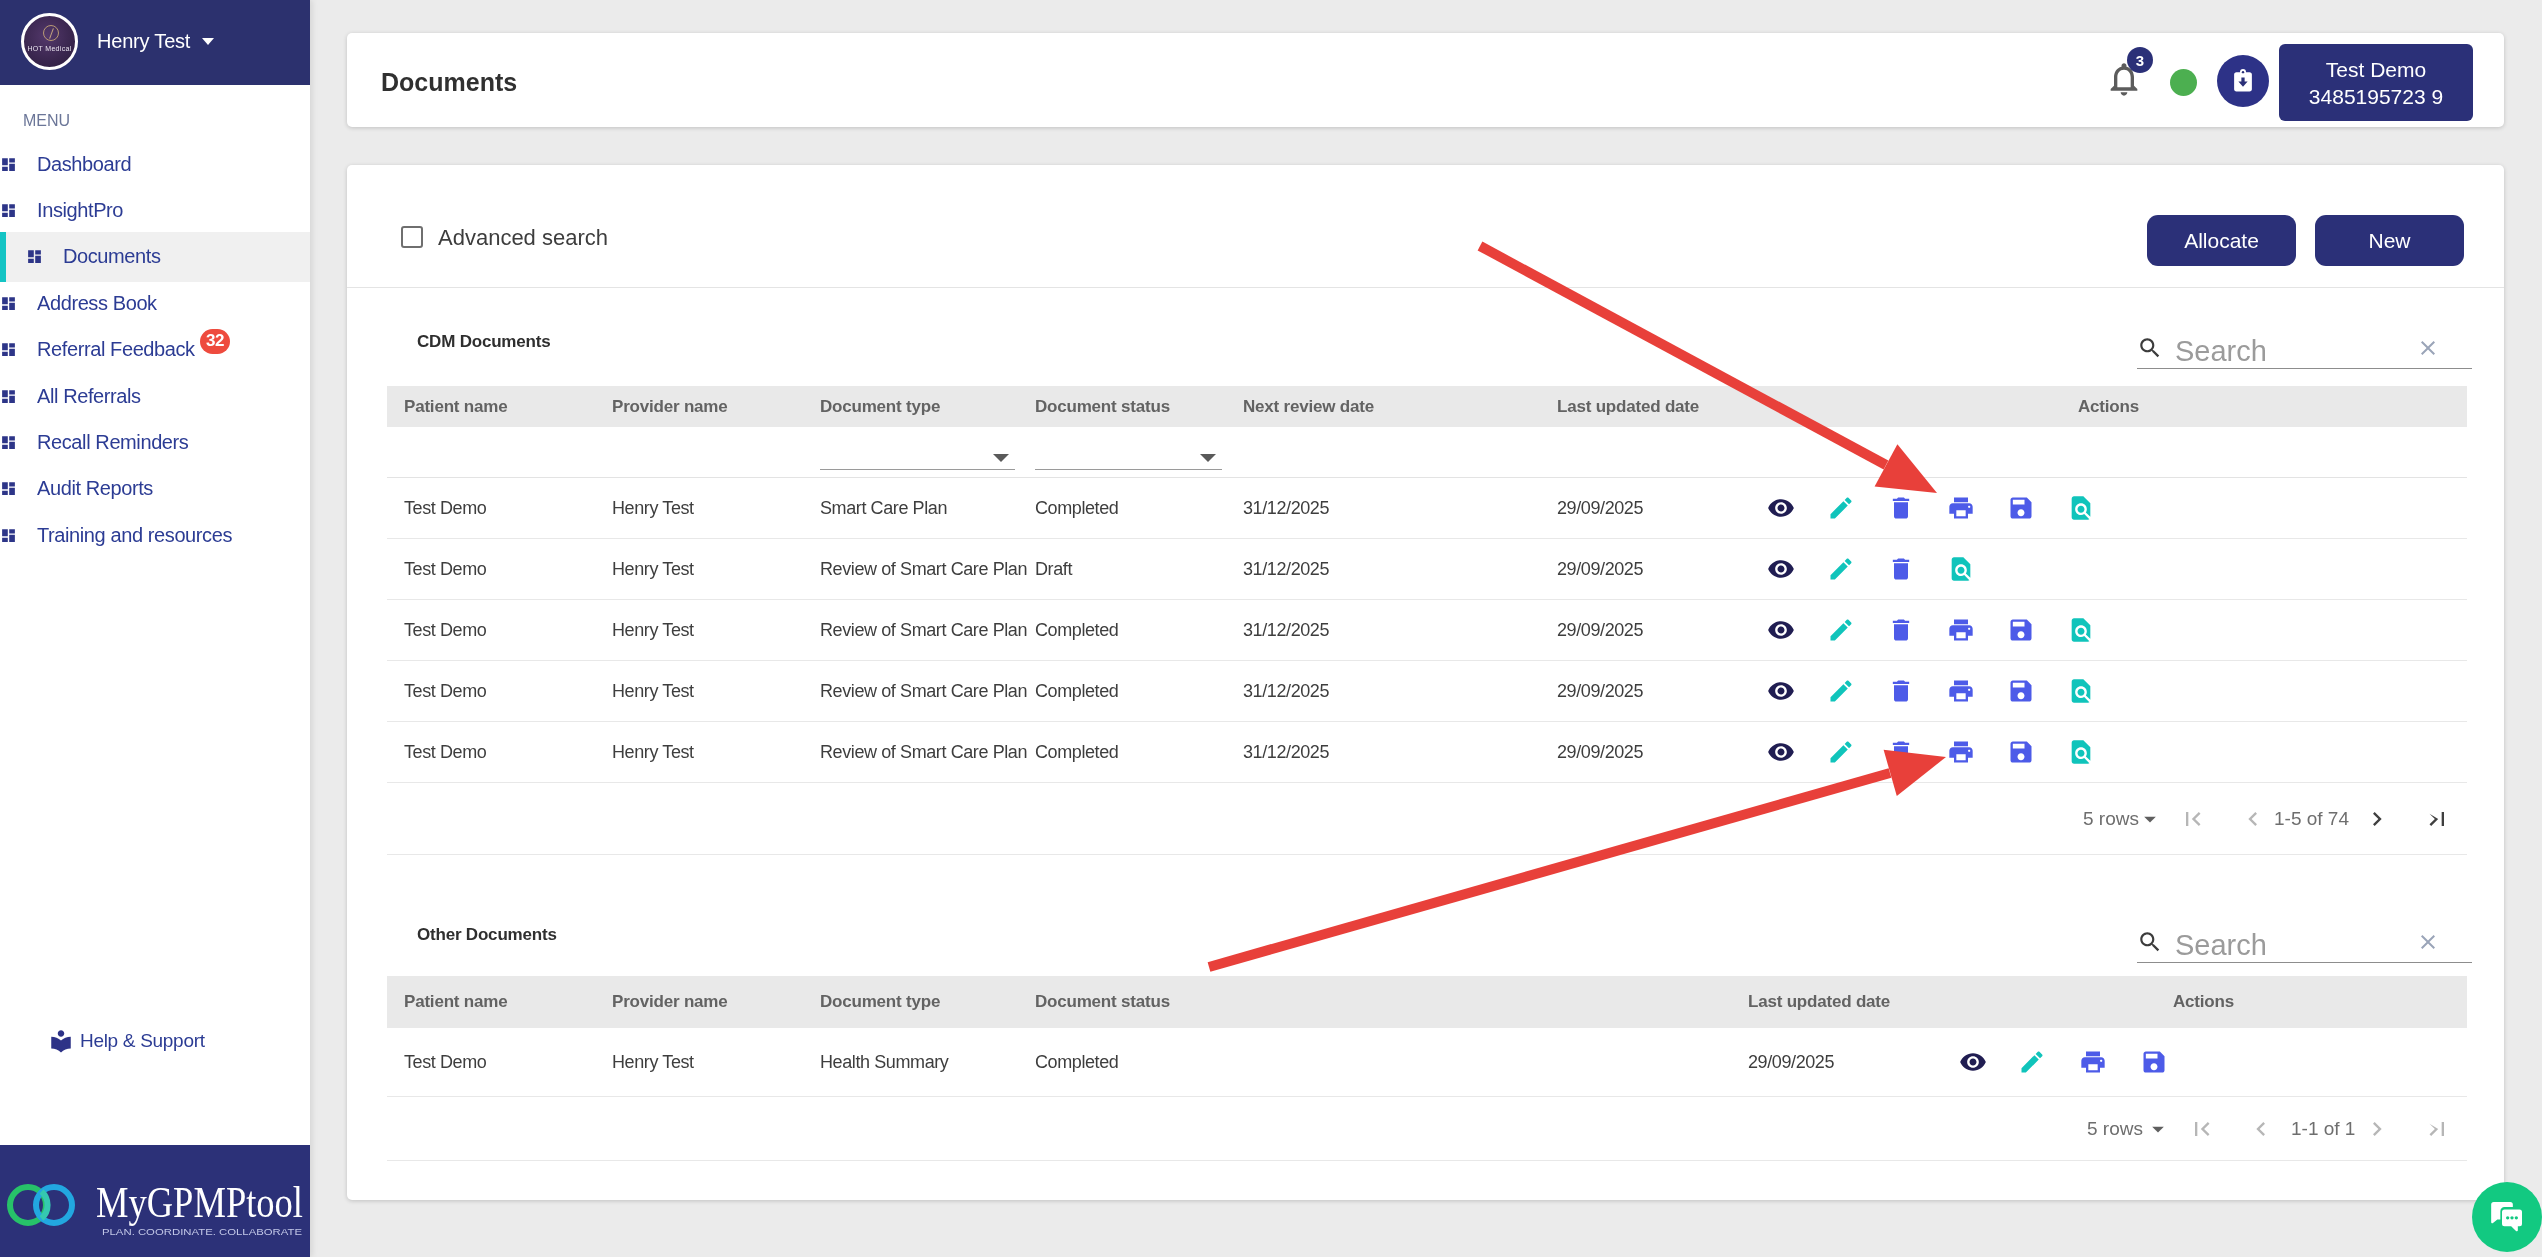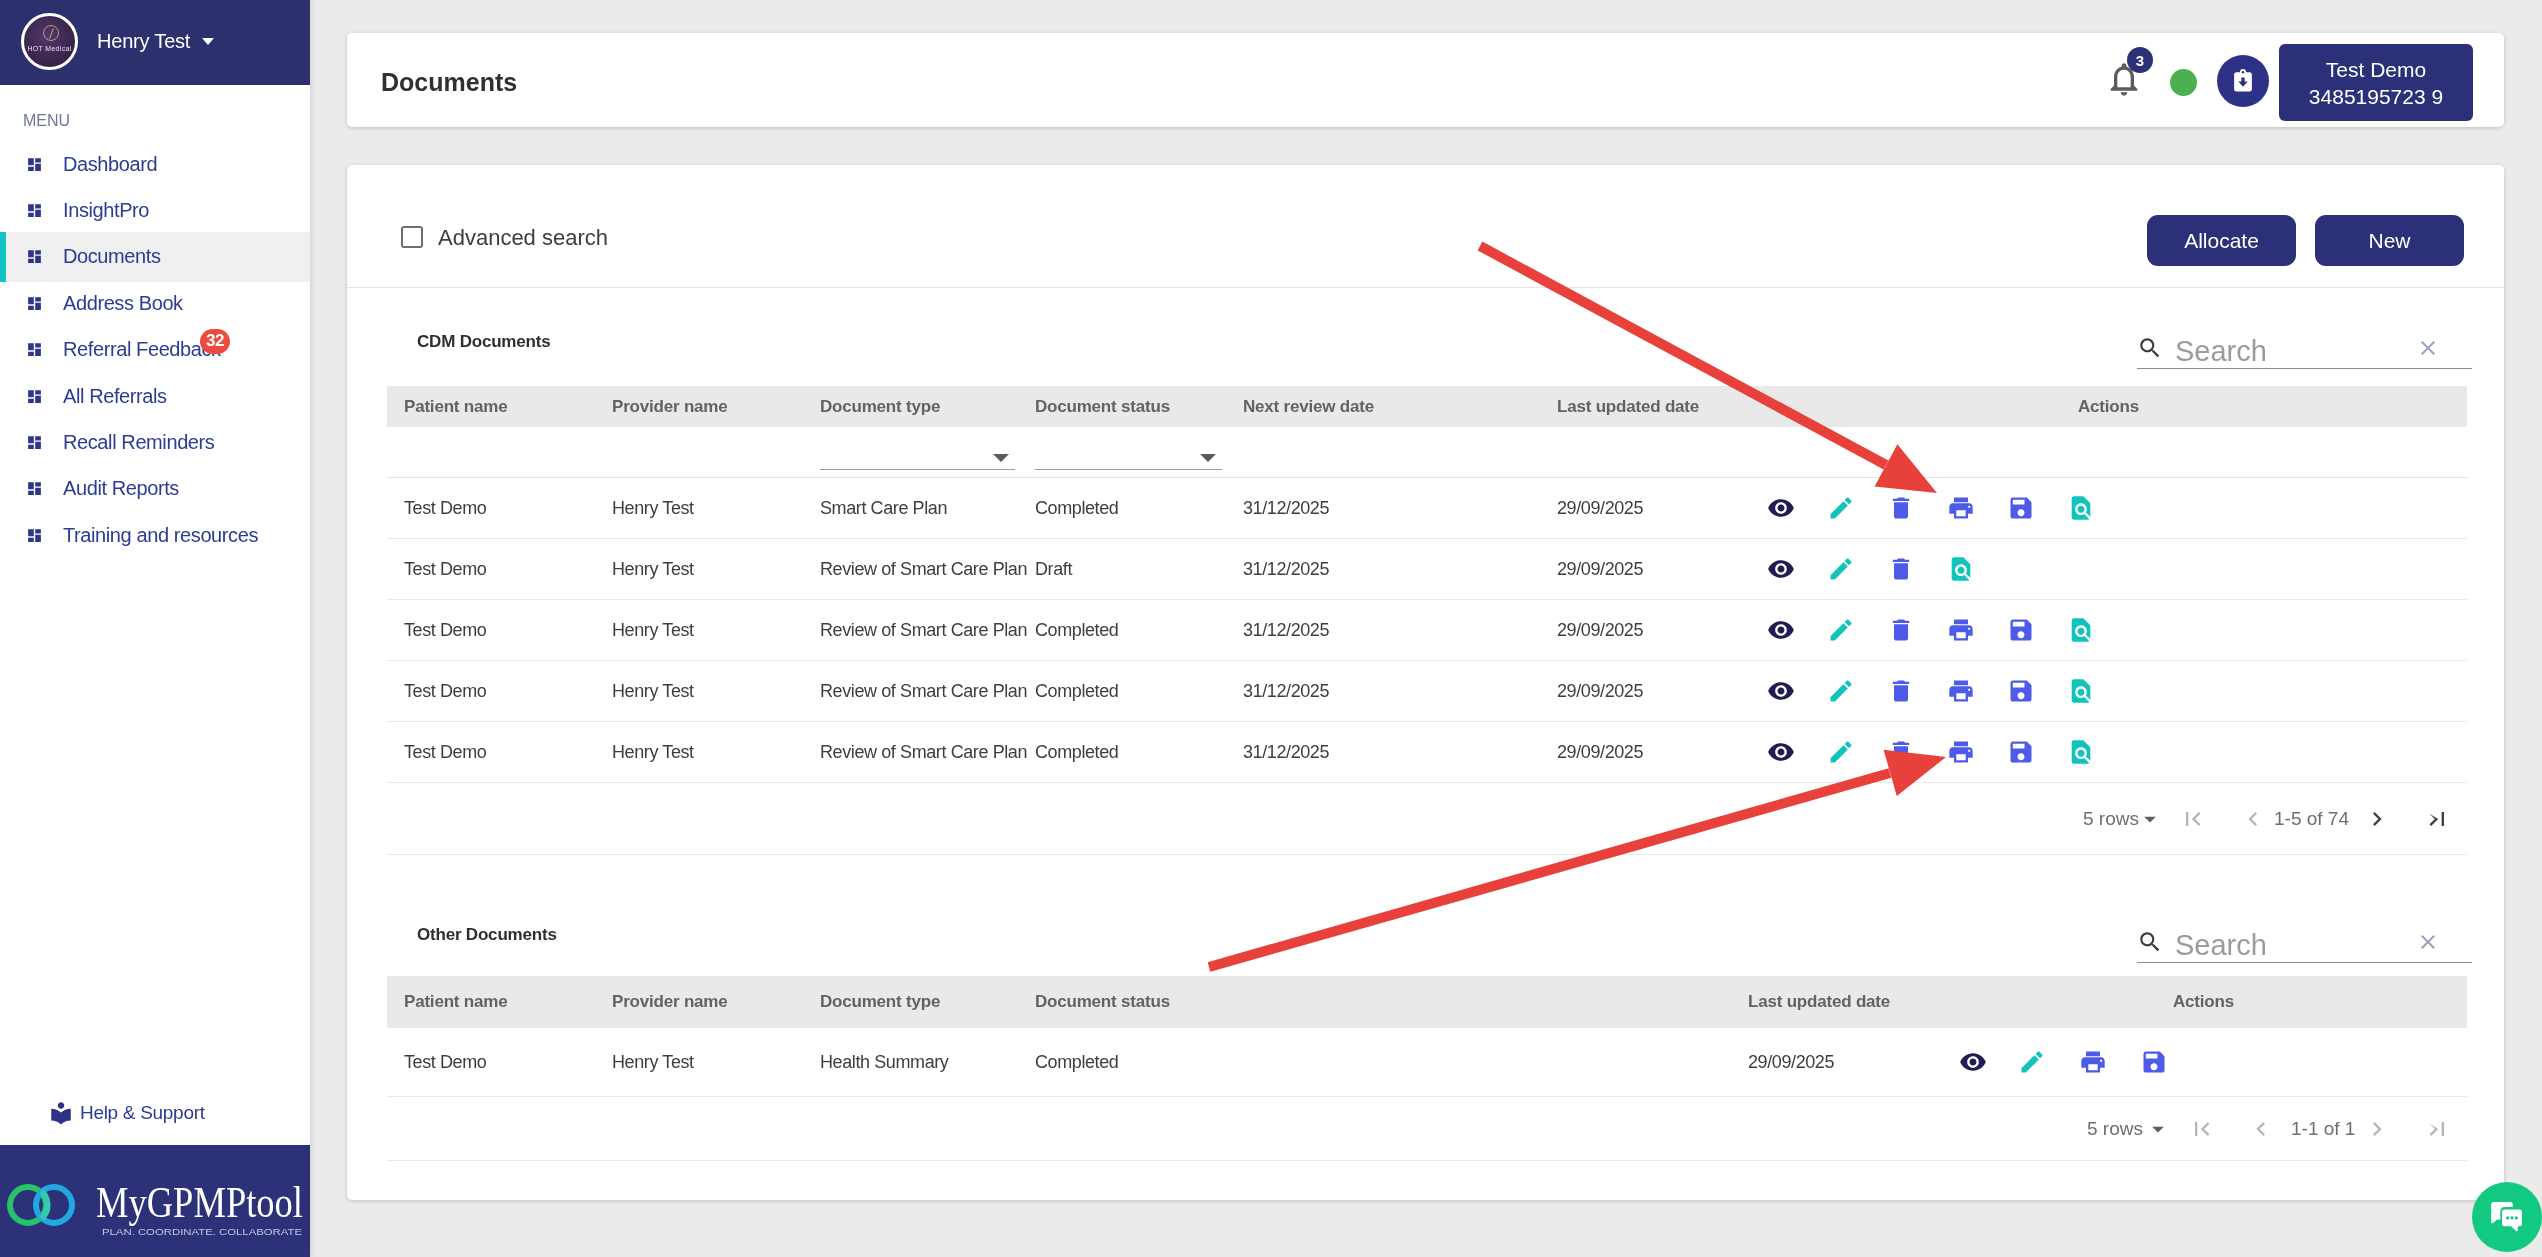--- a/index.html
+++ b/index.html
@@ -10,26 +10,26 @@
   #sidebar { position:absolute; left:0; top:0; width:310px; height:1257px; background:#fff; box-shadow:2px 0 6px rgba(0,0,0,.10); }
   #sb-head { position:absolute; left:0; top:0; width:310px; height:85px; background:#2c316e; }
   #avatar { position:absolute; left:21px; top:13px; width:57px; height:57px; border-radius:50%; background:radial-gradient(circle at 45% 40%, #53386b 0%, #3b2750 55%, #2a1c3c 100%); border:3px solid #fff; overflow:hidden; }
   #avatar .logo-circ { position:absolute; left:19px; top:9px; width:16px; height:16px; border:1px solid #b99a74; border-radius:50%; }
   #avatar .logo-circ:after { content:""; position:absolute; left:7px; top:2px; width:1px; height:11px; background:#c5a47e; transform:rotate(20deg); }
   #avatar .logo-txt { position:absolute; left:0; top:29px; width:100%; text-align:center; font-size:7px; color:#e8e2ee; letter-spacing:.3px; }
   #uname { position:absolute; left:97px; top:30px; color:#fff; font-size:20px; letter-spacing:-0.2px; font-weight:400; }
   #uname .car { display:inline-block; margin-left:12px; vertical-align:3px; width:0; height:0; border-left:6px solid transparent; border-right:6px solid transparent; border-top:7px solid #fff; }
   #menu-label { position:absolute; left:23px; top:112px; font-size:16px; color:#6b7698; }
   ul.menu { position:absolute; left:0; top:141px; width:310px; list-style:none; }
-  ul.menu li { position:relative; height:46.4px; display:flex; align-items:center; padding-left:26px; color:#2c3c94; font-size:20px; letter-spacing:-0.4px; }
+  ul.menu li { position:relative; height:46.4px; display:flex; align-items:center; color:#2c3c94; font-size:20px; letter-spacing:-0.4px; }
   ul.menu li svg { width:17px; height:17px; flex:0 0 17px; }
   ul.menu li span.t { margin-left:20px; white-space:nowrap; }
   ul.menu li.active { height:50px; margin-top:-1.8px; margin-bottom:-1.8px; background:#f0f0f0; border-left:6px solid #14c4c4; padding-left:20px; }
   .nbadge { position:absolute; left:200px; top:2px; min-width:30px; height:25px; background:#ee4b3e; color:#fff; border-radius:13px; font-size:17px; font-weight:bold; display:flex; align-items:center; justify-content:center; padding:0 6px; }
-  #help { position:absolute; left:48px; top:1100px; display:flex; align-items:center; color:#2c3c94; font-size:19px; letter-spacing:-0.3px; }
+  #help { position:absolute; left:48px; top:1028px; display:flex; align-items:center; color:#2c3c94; font-size:19px; letter-spacing:-0.3px; }
   #help svg { width:26px; height:26px; margin-right:6px; }
   #sb-foot { position:absolute; left:0; top:1145px; width:310px; height:112px; background:#2c3178; }
 
   
   #topcard { position:absolute; left:347px; top:33px; width:2157px; height:94px; background:#fff; border-radius:5px; box-shadow:0 1px 4px rgba(0,0,0,.18); }
   #topcard h1 { position:absolute; left:34px; top:35px; font-size:25px; color:#303030; }
   #bellwrap { position:absolute; left:1760px; top:18px; width:60px; height:60px; }
   #greendot { position:absolute; left:1823px; top:36px; width:27px; height:27px; border-radius:50%; background:#4caf50; }
   #circbtn { position:absolute; left:1870px; top:22px; width:52px; height:52px; border-radius:50%; background:#2d3287; }
   #tdbtn { position:absolute; left:1932px; top:11px; width:194px; height:77px; background:#2b3078; border-radius:6px; color:#fff; font-size:21px; text-align:center; line-height:27px; padding-top:12px; }

